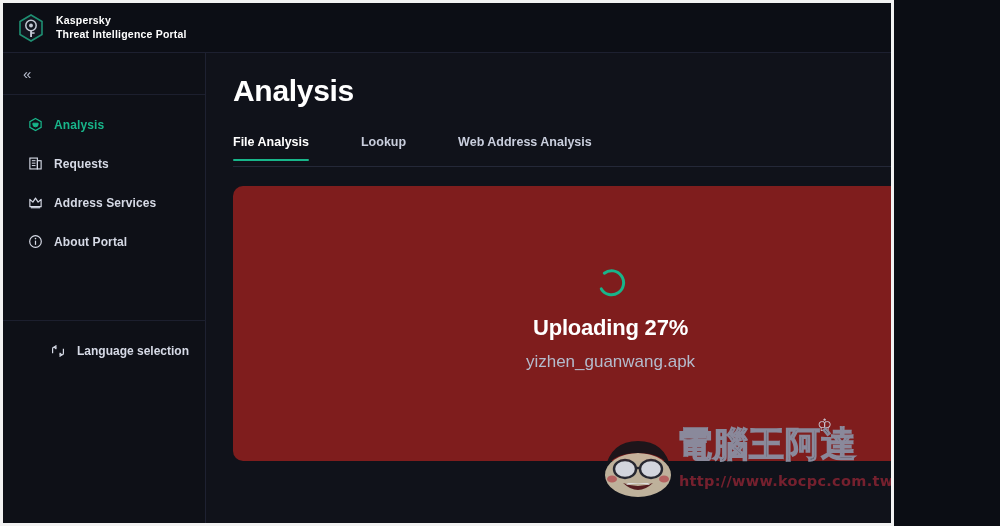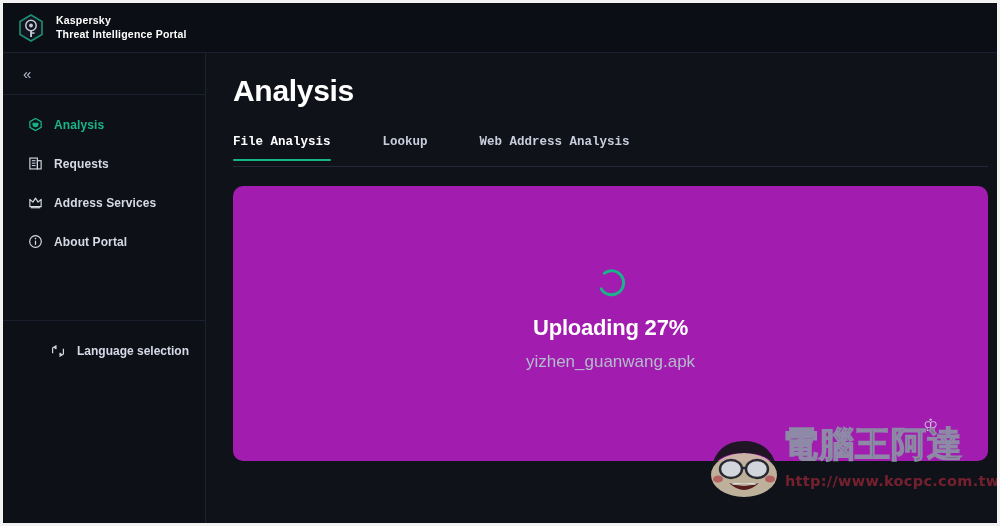--- a/index.html
+++ b/index.html
@@ -7,21 +7,21 @@
   html, body {
     width: 1000px;
     height: 526px;
     overflow: hidden;
     background: #0b0d14;
     font-family: "Liberation Sans", sans-serif;
   }
 
   #app {
     position: relative;
-    width: 1000px;
+    width: 894px;
     height: 526px;
     background: #10121a;
     border: 3px solid #f2f2f2;
     overflow: hidden;
   }
 
   
   .topbar {
     position: absolute;
     left: 0; top: 0;
@@ -146,39 +146,38 @@
   }
   .tab {
     position: relative;
     color: #c9cedd;
     font-size: 12.5px;
     font-weight: bold;
     padding: 0 0 11px 0;
     margin-right: 52px;
     cursor: pointer;
     white-space: nowrap;
-    font-family: Liberation Mono, monospace;
   }
   .tab.active { color: #ffffff; }
   .tab.active::after {
     content: "";
     position: absolute;
     left: 0; right: 0; bottom: -1px;
     height: 2px;
     background: #18b58a;
     border-radius: 1px;
   }
 
   
   .upload-panel {
     position: absolute;
     left: 26px; top: 133px;
     width: 755px;
     height: 275px;
-    background: #a21caf;
+    background: #7f1d1d;
     border-radius: 10px;
     display: flex;
     flex-direction: column;
     align-items: center;
     justify-content: center;
   }
   .spinner {
     width: 32px; height: 32px;
     margin-bottom: 16px;
   }

